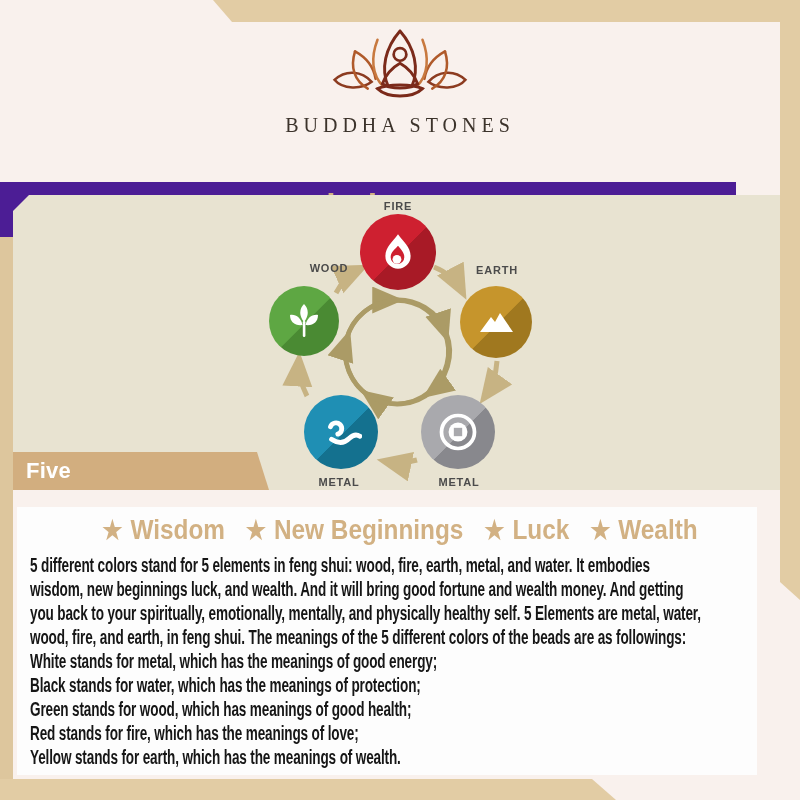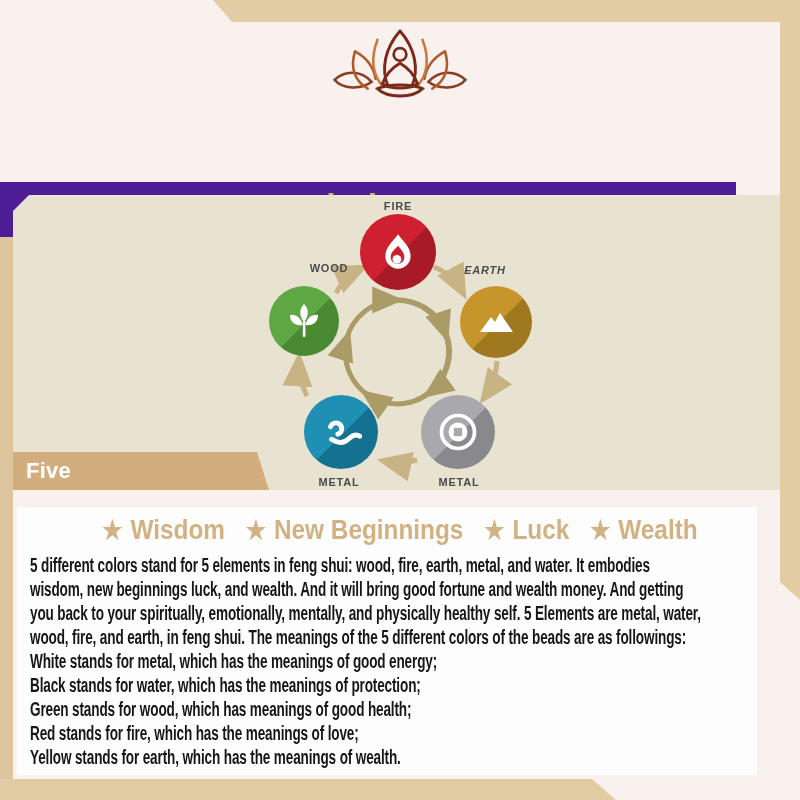--- a/index.html
+++ b/index.html
@@ -76,20 +76,21 @@
         <path d="M52 12 C45 30 46 48 58 60" stroke="#c8793f" stroke-width="2.6"></path>
         <path d="M98 12 C105 30 104 48 92 60" stroke="#c8793f" stroke-width="2.6"></path>
 
         <path d="M75 3 C60 20 55 42 63 60 M75 3 C90 20 95 42 87 60" stroke="#7b2a1a" stroke-width="3"></path>
 
         <circle cx="75" cy="27" r="6.5" stroke="#7b2a1a" stroke-width="2.8"></circle>
         <path d="M75 36 C66 41 60 49 57 57 C66 63 84 63 93 57 C90 49 84 41 75 36 Z" stroke="#7b2a1a" stroke-width="3"></path>
         <path d="M52 62 C62 72 88 72 98 62 C88 57 62 57 52 62 Z" stroke="#7b2a1a" stroke-width="3"></path>
       </g>
     </svg>
+    <div class="brand">BUDDHA STONES</div>
   </div>
 
   <div class="title-band">
     <h1 class="title">Symbols Property</h1>
   </div>
 
   <div class="diagram">
 
     <svg class="arrows" width="767" height="295" viewBox="0 0 767 295">
       <defs>
@@ -120,21 +121,21 @@
 
     <div class="elabel" style="left:385px;top:5px;">FIRE</div>
     <div class="element" style="--c:#ce2030;--cd:#a81a26;left:347px;top:19px;width:76px;height:76px;">
       <svg width="42" height="42" viewBox="0 0 40 40">
         <path fill="#fff" d="M20 3 C25 10 32 15 32 24 A12 12 0 0 1 8 24 C8 15 15 10 20 3 Z"></path>
         <path fill="#ce2030" d="M20 14 C23 18 26 20 26 25 A6.5 6.5 0 0 1 13 25 C13 20 17 17.5 20 14 Z"></path>
         <circle cx="19" cy="27" r="4.2" fill="#fff"></circle>
       </svg>
     </div>
 
-    <div class="elabel" style="left:472px;top:69px;font-style:italic;">EARTH</div>
+    <div class="elabel" style="left:484px;top:69px;">EARTH</div>
     <div class="element" style="--c:#c6952c;--cd:#a0781f;left:447px;top:91px;width:72px;height:72px;">
       <svg width="40" height="40" viewBox="0 0 40 40">
         <path fill="#fff" d="M4 30 L15 15 L19 20 L24 11 L37 30 Z"></path>
       </svg>
     </div>
 
     <div class="elabel" style="left:284px;top:67px;margin-left:32px;">WOOD</div>
     <div class="element" style="--c:#5ea743;--cd:#4a8a33;left:256px;top:91px;width:70px;height:70px;">
       <svg width="40" height="40" viewBox="0 0 40 40">
         <g fill="#fff">

